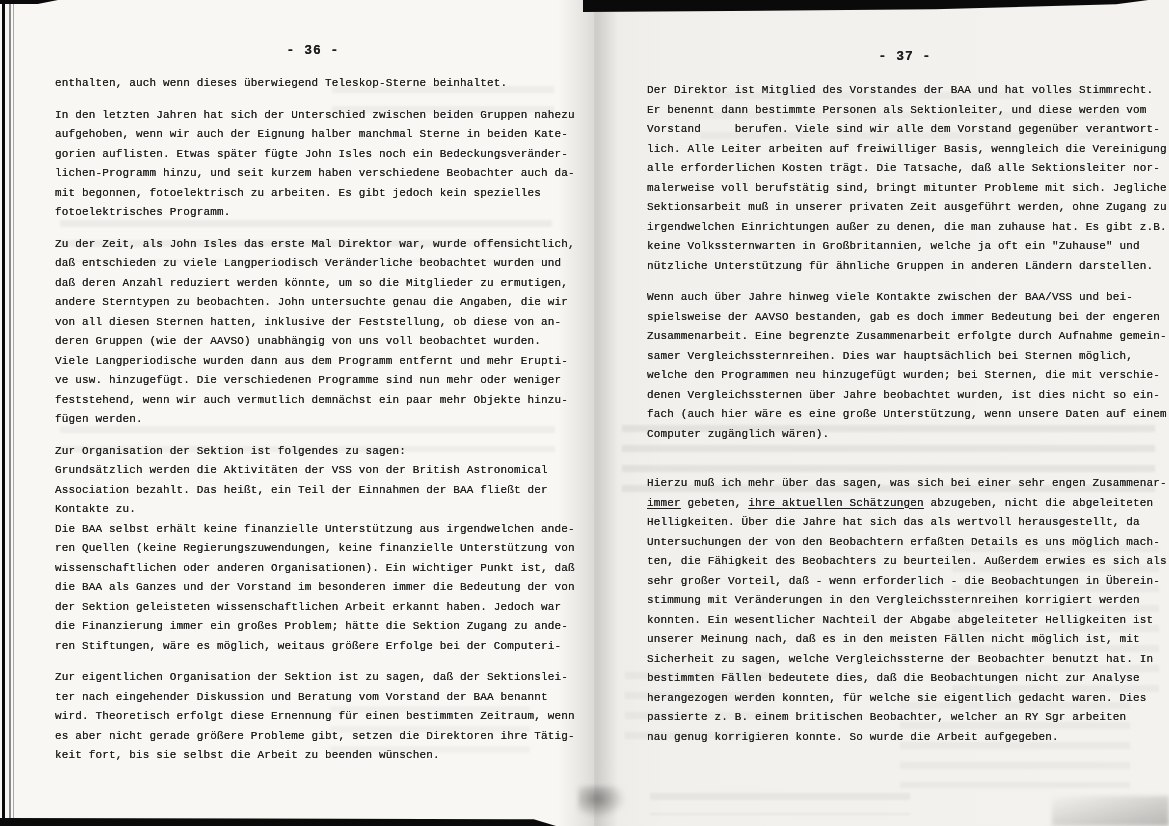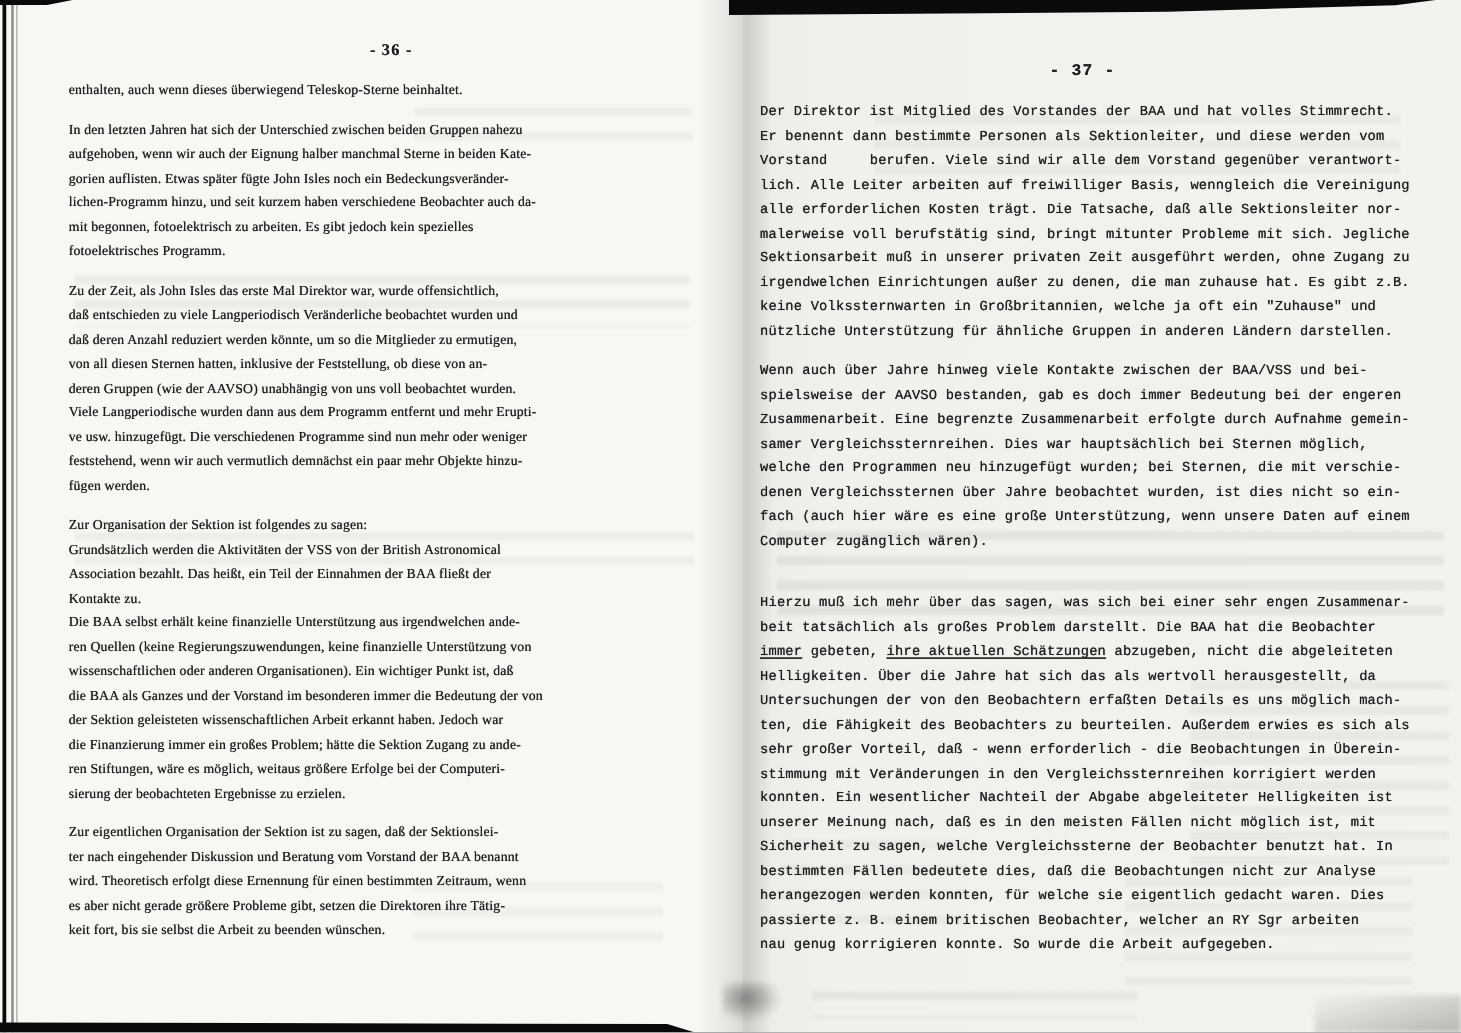--- a/index.html
+++ b/index.html
@@ -11,22 +11,22 @@
   }
   .paper-right{
     position:absolute;left:594px;top:0;width:575px;height:100%;
     background:linear-gradient(to right,#ecebe7 0px,#f1f0ec 70px,#f3f2ee 100%);
   }
   .gutter-shadow{
     position:absolute;left:558px;top:0;width:60px;height:100%;
     background:linear-gradient(to right,rgba(0,0,0,0) 0%,rgba(60,55,50,.10) 45%,rgba(60,55,50,.17) 65%,rgba(0,0,0,0) 100%);
   }
   .page{position:absolute;}
-  .page-left{left:55px;top:30px;width:516px;font-family:Liberation Serif, serif;}
-  .page-right{left:608px;top:47px;width:516px;}
+  .page-left{left:55px;top:41px;width:516px;}
+  .page-right{left:647px;top:47px;width:516px;}
   .page-number{
     text-align:center;font-size:13px;line-height:20px;letter-spacing:1px;
     font-weight:bold;margin-bottom:13px;white-space:pre;
     text-shadow:0 0 .5px rgba(30,30,30,.9);
   }
   .page-right .page-number{margin-bottom:14px;}
   .para{margin:0 0 12px 0;}
   .page-right .para:nth-child(3){margin-top:30px;}
   .line{
     white-space:pre;font-size:11px;line-height:19.5px;height:19.5px;
@@ -93,40 +93,40 @@
           <div class="line">aufgehoben, wenn wir auch der Eignung halber manchmal Sterne in beiden Kate-</div>
           <div class="line">gorien auflisten. Etwas später fügte John Isles noch ein Bedeckungsveränder-</div>
           <div class="line">lichen-Programm hinzu, und seit kurzem haben verschiedene Beobachter auch da-</div>
           <div class="line">mit begonnen, fotoelektrisch zu arbeiten. Es gibt jedoch kein spezielles</div>
           <div class="line">fotoelektrisches Programm.</div>
         </div>
         <div class="para">
           <div class="line">Zu der Zeit, als John Isles das erste Mal Direktor war, wurde offensichtlich,</div>
           <div class="line">daß entschieden zu viele Langperiodisch Veränderliche beobachtet wurden und</div>
           <div class="line">daß deren Anzahl reduziert werden könnte, um so die Mitglieder zu ermutigen,</div>
+          <div class="line">andere Sterntypen zu beobachten. John untersuchte genau die Angaben, die wir</div>
           <div class="line">von all diesen Sternen hatten, inklusive der Feststellung, ob diese von an-</div>
           <div class="line">deren Gruppen (wie der AAVSO) unabhängig von uns voll beobachtet wurden.</div>
           <div class="line">Viele Langperiodische wurden dann aus dem Programm entfernt und mehr Erupti-</div>
           <div class="line">ve usw. hinzugefügt. Die verschiedenen Programme sind nun mehr oder weniger</div>
           <div class="line">feststehend, wenn wir auch vermutlich demnächst ein paar mehr Objekte hinzu-</div>
           <div class="line">fügen werden.</div>
         </div>
         <div class="para">
           <div class="line">Zur Organisation der Sektion ist folgendes zu sagen:</div>
           <div class="line">Grundsätzlich werden die Aktivitäten der VSS von der British Astronomical</div>
           <div class="line">Association bezahlt. Das heißt, ein Teil der Einnahmen der BAA fließt der</div>
           <div class="line">Kontakte zu.</div>
           <div class="line">Die BAA selbst erhält keine finanzielle Unterstützung aus irgendwelchen ande-</div>
           <div class="line">ren Quellen (keine Regierungszuwendungen, keine finanzielle Unterstützung von</div>
           <div class="line">wissenschaftlichen oder anderen Organisationen). Ein wichtiger Punkt ist, daß</div>
           <div class="line">die BAA als Ganzes und der Vorstand im besonderen immer die Bedeutung der von</div>
           <div class="line">der Sektion geleisteten wissenschaftlichen Arbeit erkannt haben. Jedoch war</div>
           <div class="line">die Finanzierung immer ein großes Problem; hätte die Sektion Zugang zu ande-</div>
           <div class="line">ren Stiftungen, wäre es möglich, weitaus größere Erfolge bei der Computeri-</div>
-          <div class="line">sierung der beobachteten Ergebnisse zu erzielen.</div>
         </div>
         <div class="para">
           <div class="line">Zur eigentlichen Organisation der Sektion ist zu sagen, daß der Sektionslei-</div>
           <div class="line">ter nach eingehender Diskussion und Beratung vom Vorstand der BAA benannt</div>
           <div class="line">wird. Theoretisch erfolgt diese Ernennung für einen bestimmten Zeitraum, wenn</div>
           <div class="line">es aber nicht gerade größere Probleme gibt, setzen die Direktoren ihre Tätig-</div>
           <div class="line">keit fort, bis sie selbst die Arbeit zu beenden wünschen.</div>
         </div>
       </div>
   </div>
@@ -151,21 +151,20 @@
           <div class="line">spielsweise der AAVSO bestanden, gab es doch immer Bedeutung bei der engeren</div>
           <div class="line">Zusammenarbeit. Eine begrenzte Zusammenarbeit erfolgte durch Aufnahme gemein-</div>
           <div class="line">samer Vergleichssternreihen. Dies war hauptsächlich bei Sternen möglich,</div>
           <div class="line">welche den Programmen neu hinzugefügt wurden; bei Sternen, die mit verschie-</div>
           <div class="line">denen Vergleichssternen über Jahre beobachtet wurden, ist dies nicht so ein-</div>
           <div class="line">fach (auch hier wäre es eine große Unterstützung, wenn unsere Daten auf einem</div>
           <div class="line">Computer zugänglich wären).</div>
         </div>
         <div class="para">
           <div class="line">Hierzu muß ich mehr über das sagen, was sich bei einer sehr engen Zusammenar-</div>
-          <div class="line">beit tatsächlich als großes Problem darstellt. Die BAA hat die Beobachter</div>
           <div class="line"><span class="u">immer</span> gebeten, <span class="u">ihre aktuellen Schätzungen</span> abzugeben, nicht die abgeleiteten</div>
           <div class="line">Helligkeiten. Über die Jahre hat sich das als wertvoll herausgestellt, da</div>
           <div class="line">Untersuchungen der von den Beobachtern erfaßten Details es uns möglich mach-</div>
           <div class="line">ten, die Fähigkeit des Beobachters zu beurteilen. Außerdem erwies es sich als</div>
           <div class="line">sehr großer Vorteil, daß - wenn erforderlich - die Beobachtungen in Überein-</div>
           <div class="line">stimmung mit Veränderungen in den Vergleichssternreihen korrigiert werden</div>
           <div class="line">konnten. Ein wesentlicher Nachteil der Abgabe abgeleiteter Helligkeiten ist</div>
           <div class="line">unserer Meinung nach, daß es in den meisten Fällen nicht möglich ist, mit</div>
           <div class="line">Sicherheit zu sagen, welche Vergleichssterne der Beobachter benutzt hat. In</div>
           <div class="line">bestimmten Fällen bedeutete dies, daß die Beobachtungen nicht zur Analyse</div>

